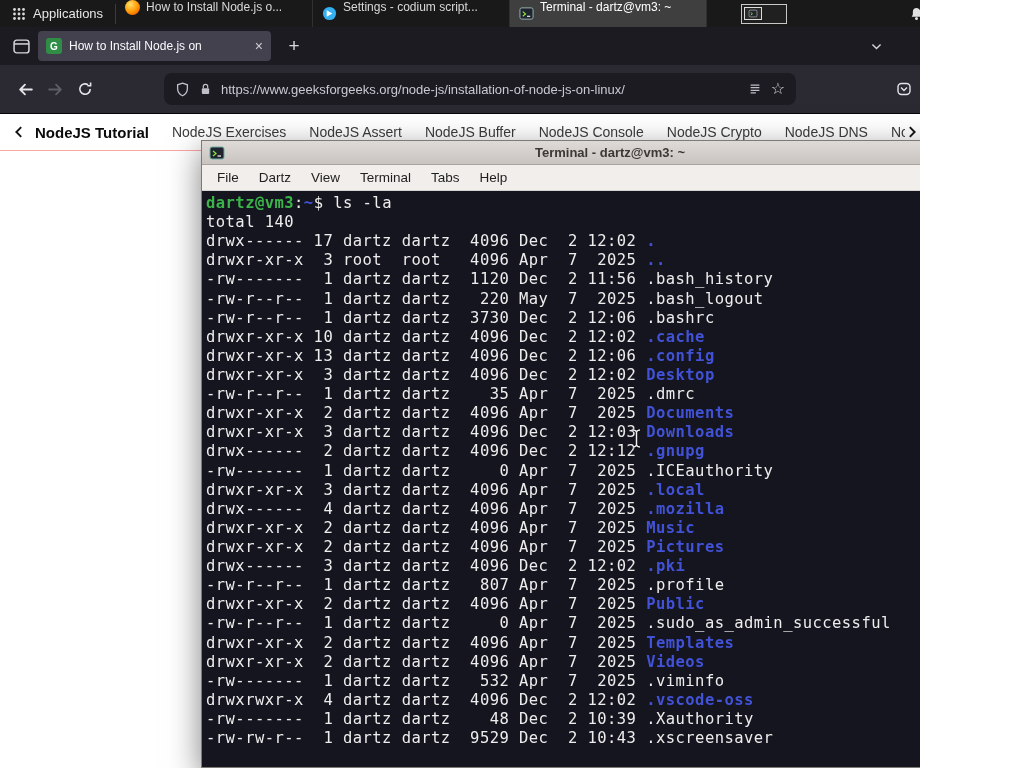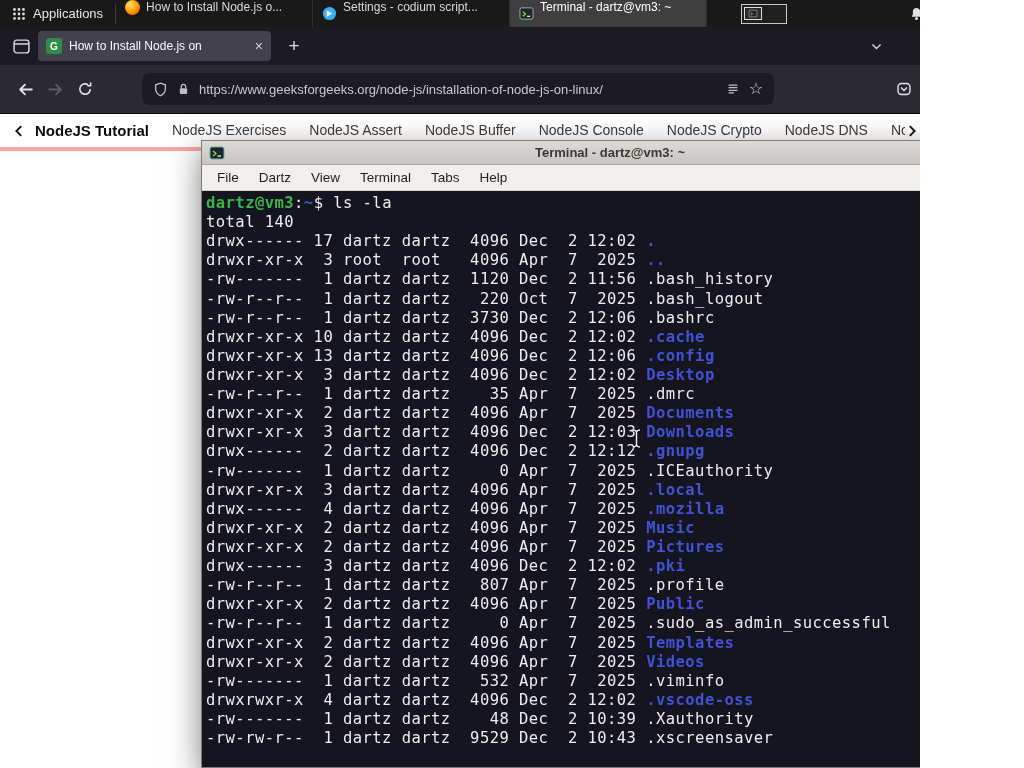--- a/index.html
+++ b/index.html
@@ -31,27 +31,27 @@
   .tab-title{flex:1;font-size:12px;white-space:nowrap;overflow:hidden;-webkit-mask-image:linear-gradient(90deg,#000 76%,transparent);mask-image:linear-gradient(90deg,#000 76%,transparent)}
   .tab-close{font-size:14px;color:#cfcfd6;line-height:14px}
   .newtab{margin-left:10px;font-size:19px;color:#d7d7db;width:26px;height:26px;display:flex;align-items:center;justify-content:center}
   .strip-right{position:absolute;right:10px;top:0;height:38px;display:flex;align-items:center;color:#d7d7db}
   .alltabs{margin-right:36px;display:flex}
   .winbtns{display:flex;gap:23px;align-items:center}
   .wbtn{display:flex;align-items:center;justify-content:center;width:16px;height:16px}
   .toolbar{height:49px;background:#2b2a33;display:flex;align-items:center;padding:0 10px;border-bottom:1px solid #050508}
   .navbtn{width:30px;height:30px;display:flex;align-items:center;justify-content:center;color:#e6e6ea}
   .navbtn.disabled{color:#5d5d67}
-  .urlbar{margin-left:42px;width:632px;height:32px;background:#1c1b22;border-radius:8px;display:flex;align-items:center;gap:9px;padding:0 11px;color:#bfbfc9}
+  .urlbar{margin-left:64px;width:632px;height:32px;background:#1c1b22;border-radius:8px;display:flex;align-items:center;gap:9px;padding:0 11px;color:#bfbfc9}
   .url-text{flex:1;font-size:13px;white-space:nowrap;overflow:hidden;color:#c9c9d3}
   .star{font-size:16px;color:#d7d7db;line-height:16px}
   .tb-right{margin-left:auto;display:flex;align-items:center;gap:17px;color:#e3e3e8;padding-right:4px}
 
   
-  .gfgnav{height:37px;background:#fff;border-bottom:4px solid #fca5a5;display:flex;align-items:center;padding:0 12px}
+  .gfgnav{height:37px;background:#fff;border-bottom:1px solid #fca5a5;display:flex;align-items:center;padding:0 12px}
   .gchev{display:flex;color:#141414}
   .glinks{display:flex;gap:23px;margin-left:9px;font-size:14px;white-space:nowrap;overflow:hidden}
   .glink{color:#3c3c3c}
   .glink.first{color:#0b0b0b;font-weight:bold;font-size:15px}
   .gright{margin-left:auto;display:flex;align-items:center;gap:24px;padding-right:10px}
   .signin{font-size:14px;color:#2c2c2c}
   .page{height:617px;background:#fff}
 
   
   .termwin{position:absolute;left:201px;top:140px;width:818px;height:628px;display:flex;flex-direction:column;border:1px solid #7e7a76;box-shadow:0 10px 30px rgba(0,0,0,.5);z-index:5;background:#15151f}
@@ -335,21 +335,21 @@
       <span class="mitem">Tabs</span>
       <span class="mitem">Help</span>
     </div>
 
     <div class="tbody">
       <div class="tline"><span class="g">dartz@vm3</span><span>:</span><span class="b">~</span><span>$</span><span> ls -la</span></div>
       <div class="tline"><span>total 140</span></div>
       <div class="tline"><span>drwx------ 17 dartz dartz  4096 Dec  2 12:02 </span><span class="b">.</span></div>
       <div class="tline"><span>drwxr-xr-x  3 root  root   4096 Apr  7  2025 </span><span class="b">..</span></div>
       <div class="tline"><span>-rw-------  1 dartz dartz  1120 Dec  2 11:56 </span><span>.bash_history</span></div>
-      <div class="tline"><span>-rw-r--r--  1 dartz dartz   220 Oct  7  2025 </span><span>.bash_logout</span></div>
+      <div class="tline"><span>-rw-r--r--  1 dartz dartz   220 May  7  2025 </span><span>.bash_logout</span></div>
       <div class="tline"><span>-rw-r--r--  1 dartz dartz  3730 Dec  2 12:06 </span><span>.bashrc</span></div>
       <div class="tline"><span>drwxr-xr-x 10 dartz dartz  4096 Dec  2 12:02 </span><span class="b">.cache</span></div>
       <div class="tline"><span>drwxr-xr-x 13 dartz dartz  4096 Dec  2 12:06 </span><span class="b">.config</span></div>
       <div class="tline"><span>drwxr-xr-x  3 dartz dartz  4096 Dec  2 12:02 </span><span class="b">Desktop</span></div>
       <div class="tline"><span>-rw-r--r--  1 dartz dartz    35 Apr  7  2025 </span><span>.dmrc</span></div>
       <div class="tline"><span>drwxr-xr-x  2 dartz dartz  4096 Apr  7  2025 </span><span class="b">Documents</span></div>
       <div class="tline"><span>drwxr-xr-x  3 dartz dartz  4096 Dec  2 12:03 </span><span class="b">Downloads</span></div>
       <div class="tline"><span>drwx------  2 dartz dartz  4096 Dec  2 12:12 </span><span class="b">.gnupg</span></div>
       <div class="tline"><span>-rw-------  1 dartz dartz     0 Apr  7  2025 </span><span>.ICEauthority</span></div>
       <div class="tline"><span>drwxr-xr-x  3 dartz dartz  4096 Apr  7  2025 </span><span class="b">.local</span></div>

